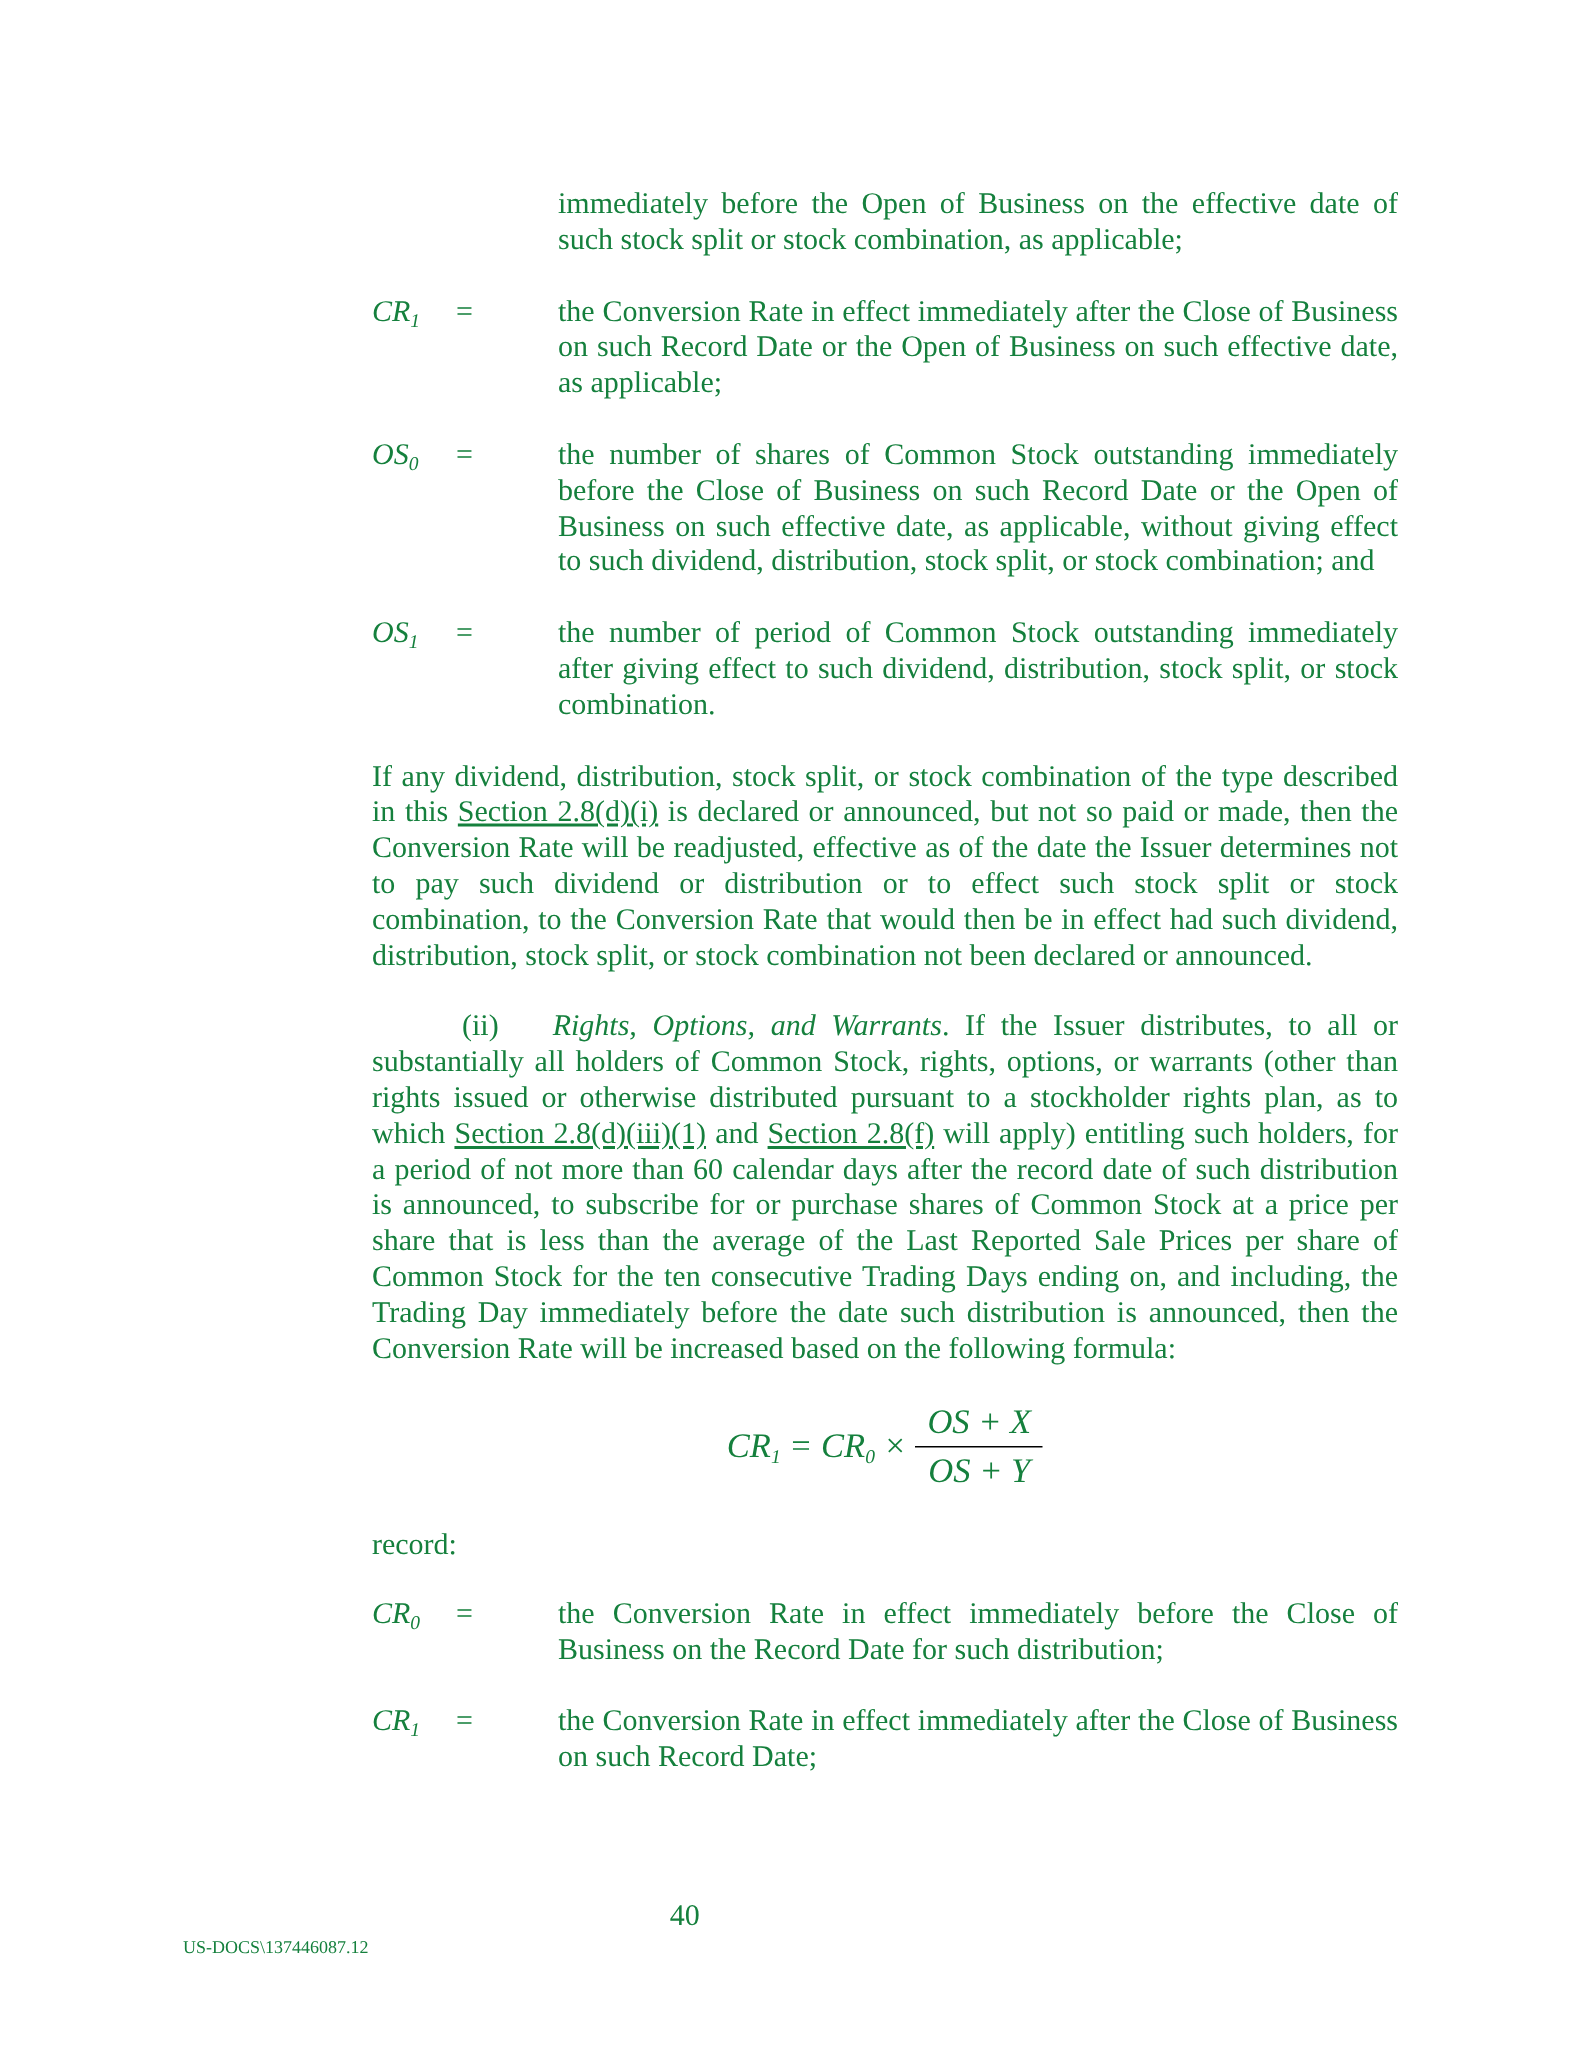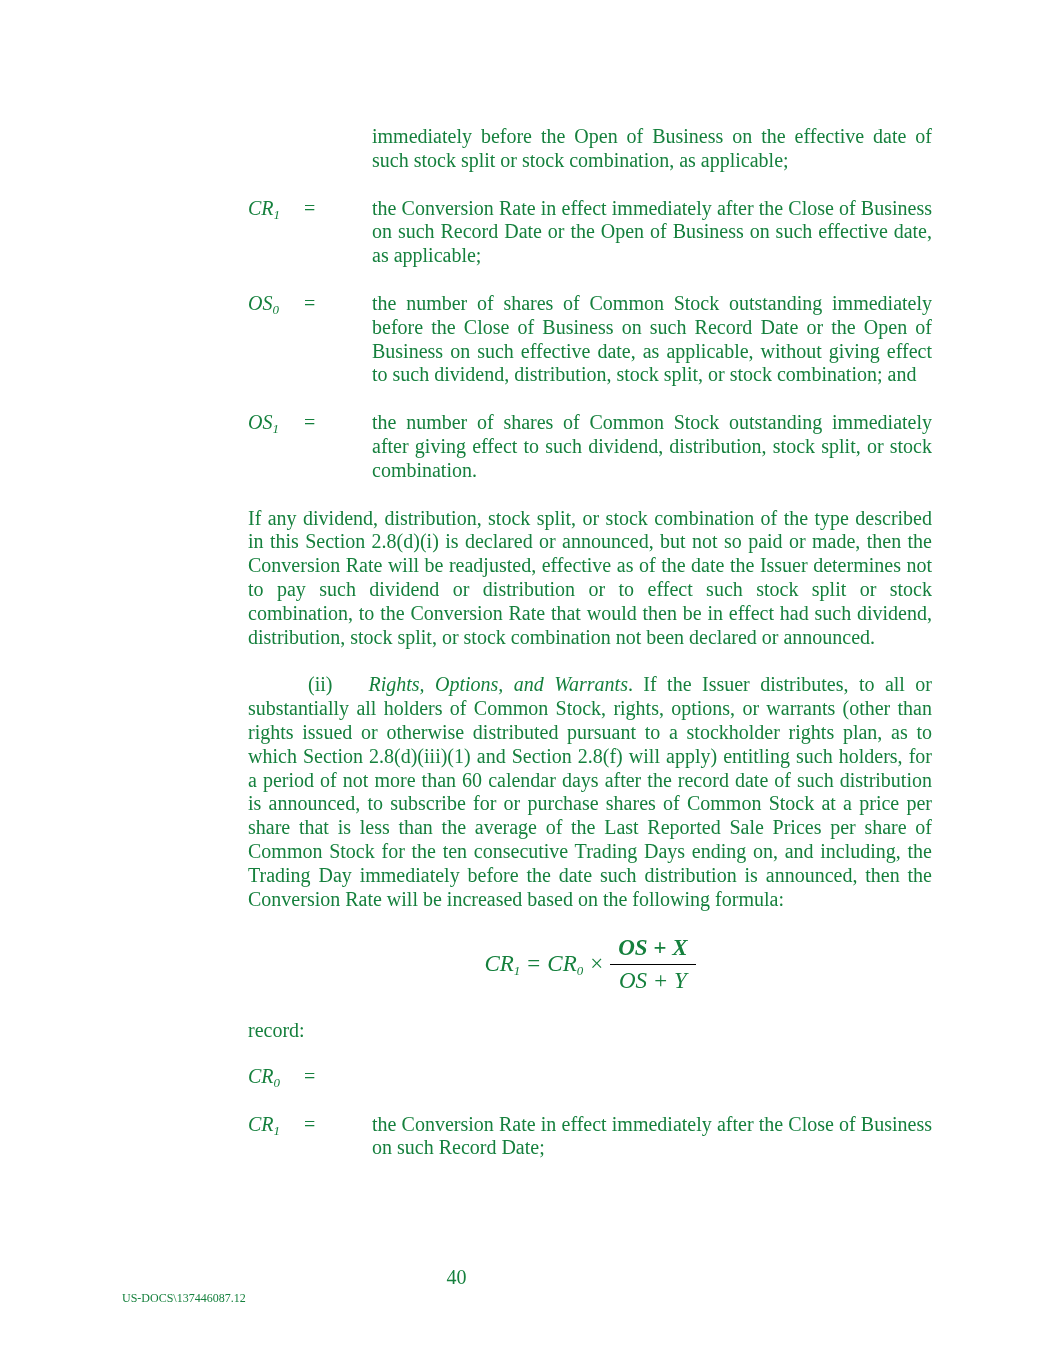--- a/index.html
+++ b/index.html
@@ -30,42 +30,42 @@
   }
   .def-term { font-style:italic; white-space:nowrap; }
   .def-term sub, .frm sub {
     font-size:13px;
     font-style:italic;
     line-height:0;
     vertical-align:baseline;
     position:relative; top:4px;
   }
   .def-eq { padding-left:2px; }
-  .seclink { text-underline-offset:2px; }
+  .seclink { text-decoration:underline; text-underline-offset:2px; }
   .ital { font-style:italic; }
   .tabgap { display:inline-block; width:36px; }
   .p-rights { text-indent:0; }
   .first-indent { display:inline-block; width:60px; }
   .formula-wrap {
     margin:14px 0 26px 0;
     display:flex; justify-content:center; align-items:center;
     width:100%;
   }
   .frm {
     display:inline-flex; align-items:center;
     font-size:23px; line-height:1.1;
   }
   .frm .base { font-style:italic; }
   .frm .op { padding:0 7px; font-style:normal; }
   .frac {
     display:inline-flex; flex-direction:column;
     text-align:center; vertical-align:middle;
     font-style:italic;
   }
-  .frac .num { border-bottom:1.6px solid #000; padding:0 8px 3px 8px;font-weight:bold; }
+  .frac .num { border-bottom:1.6px solid #000; padding:0 8px 3px 8px; }
   .frac .den { padding-top:3px; }
   .where-line { margin-bottom:22px; }
   .footer-pagenum {
     position:absolute; left:0; top:1266px;
     width:913px; text-align:center;
     font-size:20px;
   }
   .footer-docid {
     position:absolute; left:122px; top:1287px;
     font-size:12px;
@@ -87,21 +87,21 @@
 
     <div class="def-row">
       <span class="def-term"><i>OS</i><sub>0</sub></span>
       <span class="def-eq">=</span>
       <span class="just">the number of shares of Common Stock outstanding immediately before the Close of Business on such Record Date or the Open of Business on such effective date, as applicable, without giving effect to such dividend, distribution, stock split, or stock combination; and</span>
     </div>
 
     <div class="def-row">
       <span class="def-term"><i>OS</i><sub>1</sub></span>
       <span class="def-eq">=</span>
-      <span class="just">the number of shares of Common Stock outstanding immediately after giving effect to such dividend, distribution, stock split, or stock combination.</span>
+      <span class="just">the number of period of Common Stock outstanding immediately after giving effect to such dividend, distribution, stock split, or stock combination.</span>
     </div>
 
     <p class="block just"><span>If any dividend, distribution, stock split, or stock combination of the type described in this </span><span class="seclink">Section 2.8(d)(i)</span><span> is declared or announced, but not so paid or made, then the Conversion Rate will be readjusted, effective as of the date the Issuer determines not to pay such dividend or distribution or to effect such stock split or stock combination, to the Conversion Rate that would then be in effect had such dividend, distribution, stock split, or stock combination not been declared or announced.</span></p>
 
     <p class="block just p-rights"><span class="first-indent"></span><span>(ii)</span><span class="tabgap"></span><span class="ital">Rights, Options, and Warrants</span><span>. If the Issuer distributes, to all or substantially all holders of Common Stock, rights, options, or warrants (other than rights issued or otherwise distributed pursuant to a stockholder rights plan, as to which </span><span class="seclink">Section 2.8(d)(iii)(1)</span><span> and </span><span class="seclink">Section 2.8(f)</span><span> will apply) entitling such holders, for a period of not more than 60 calendar days after the record date of such distribution is announced, to subscribe for or purchase shares of Common Stock at a price per share that is less than the average of the Last Reported Sale Prices per share of Common Stock for the ten consecutive Trading Days ending on, and including, the Trading Day immediately before the date such distribution is announced, then the Conversion Rate will be increased based on the following formula:</span></p>
 
     <div class="formula-wrap">
       <span class="frm">
         <span class="base"><span>CR</span><sub>1</sub></span>
         <span class="op">=</span>
@@ -112,20 +112,21 @@
           <span class="den">OS + Y</span>
         </span>
       </span>
     </div>
 
     <p class="where-line">record:</p>
 
     <div class="def-row">
       <span class="def-term"><i>CR</i><sub>0</sub></span>
       <span class="def-eq">=</span>
+      <span class="just">the Conversion Rate in effect immediately before the Close of Business on the Record Date for such distribution;</span>
     </div>
 
     <div class="def-row">
       <span class="def-term"><i>CR</i><sub>1</sub></span>
       <span class="def-eq">=</span>
       <span class="just">the Conversion Rate in effect immediately after the Close of Business on such Record Date;</span>
     </div>
 
   </div>
 

